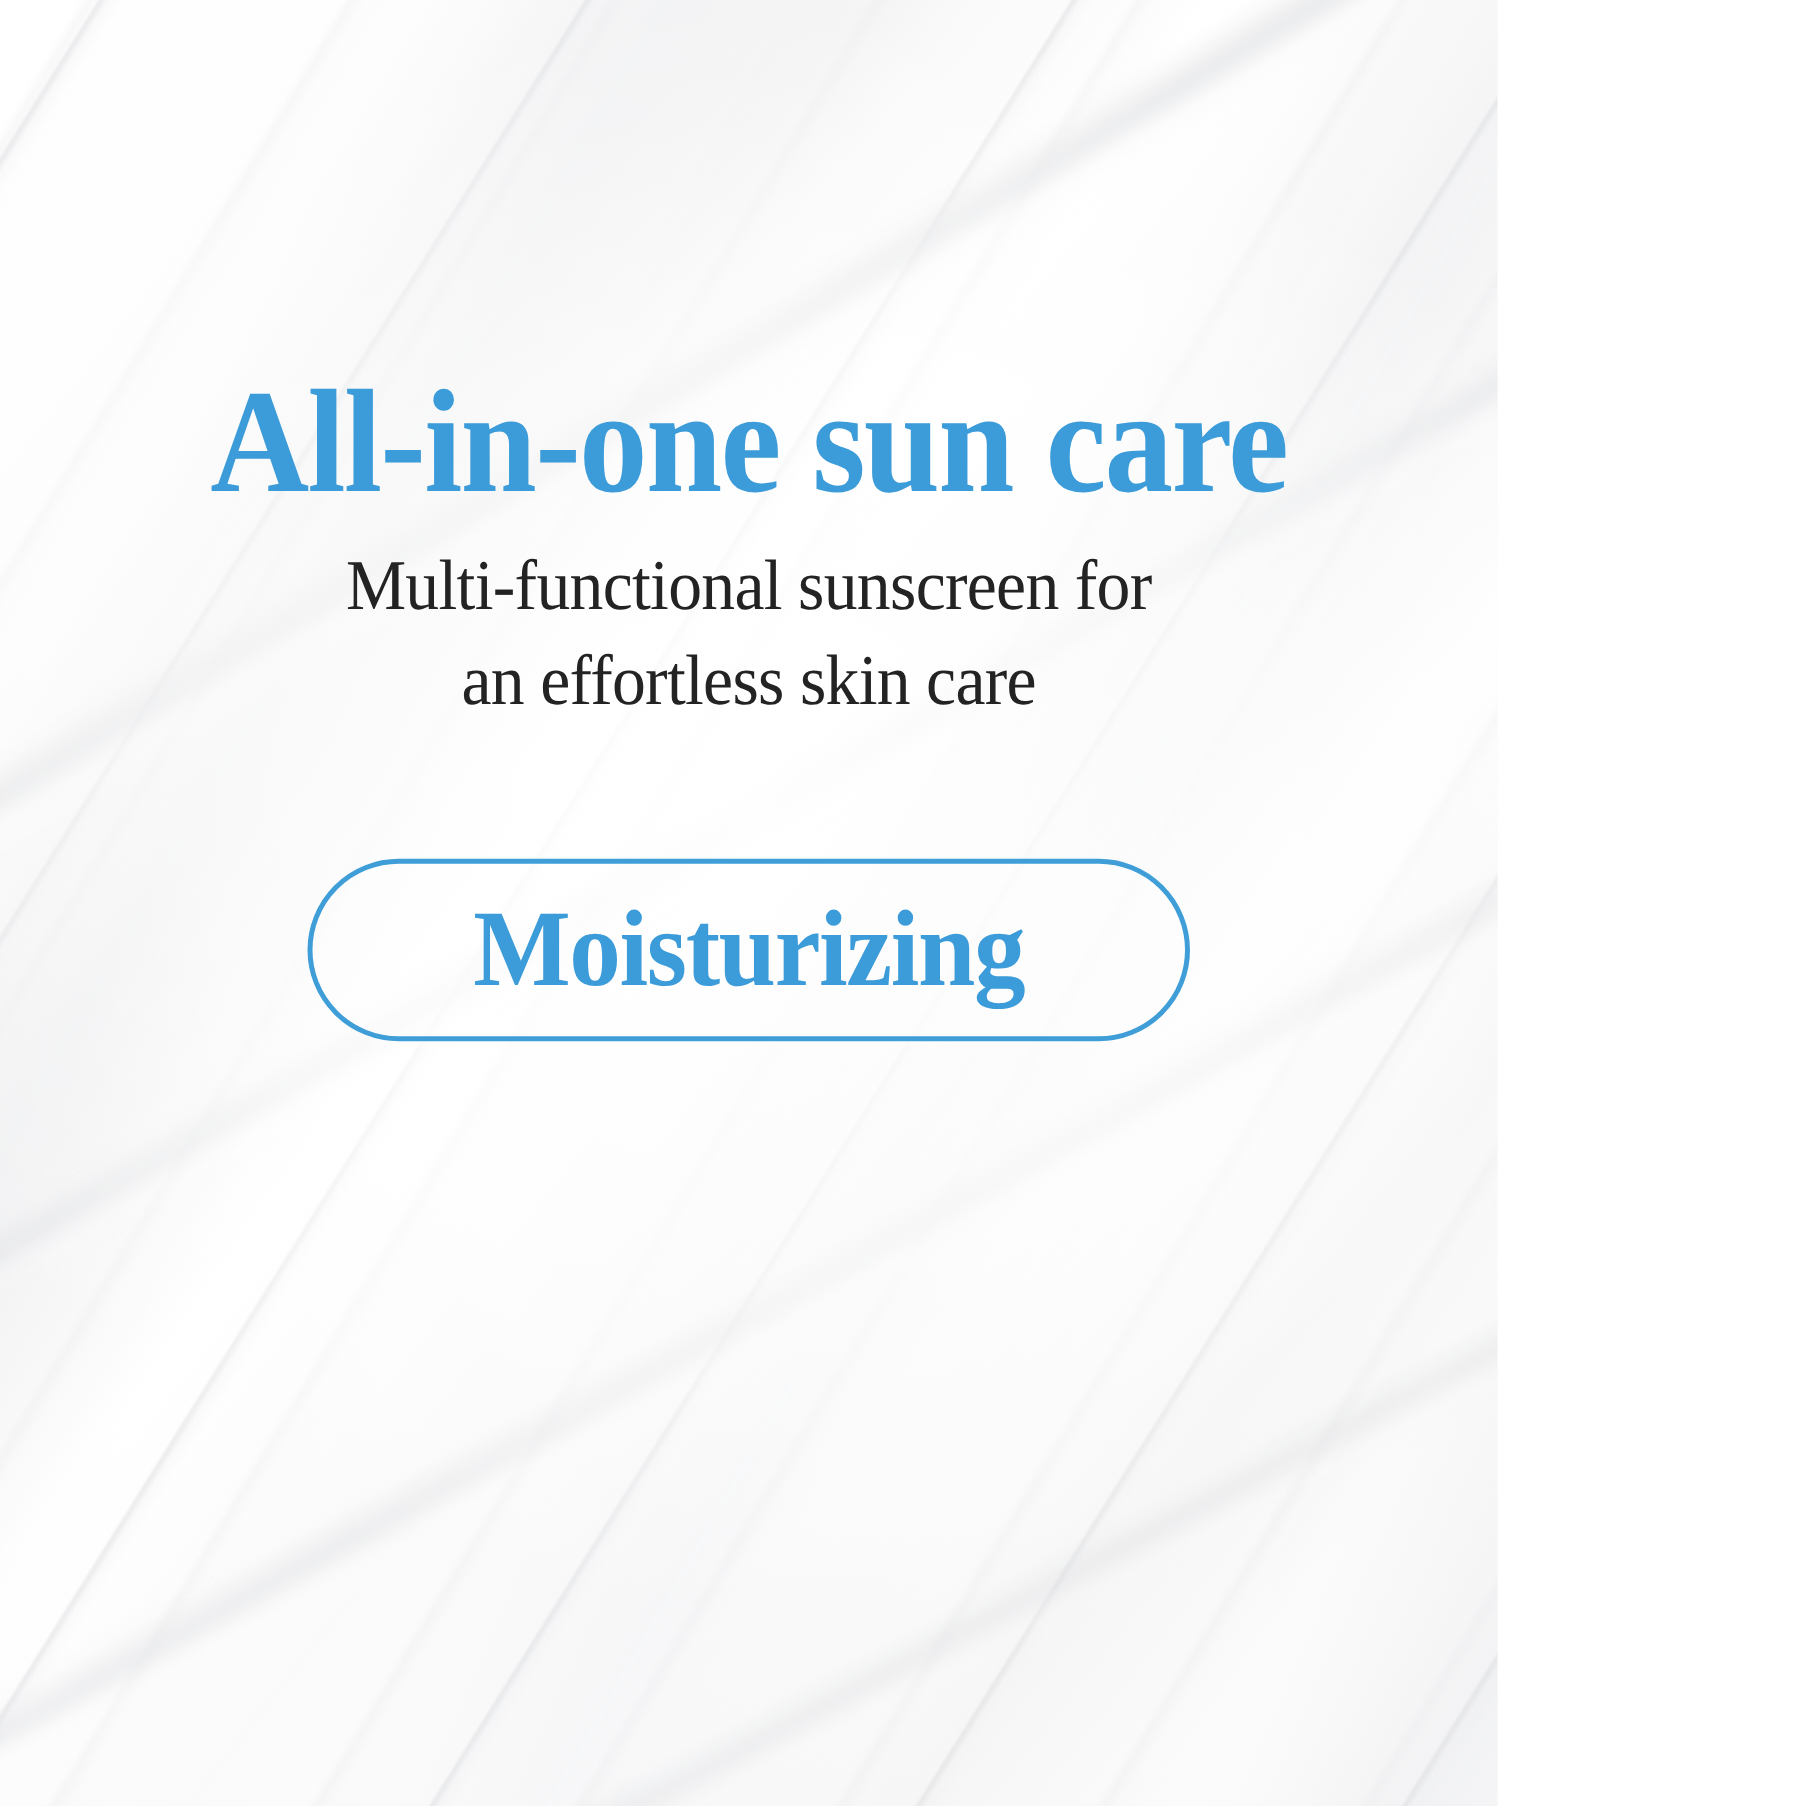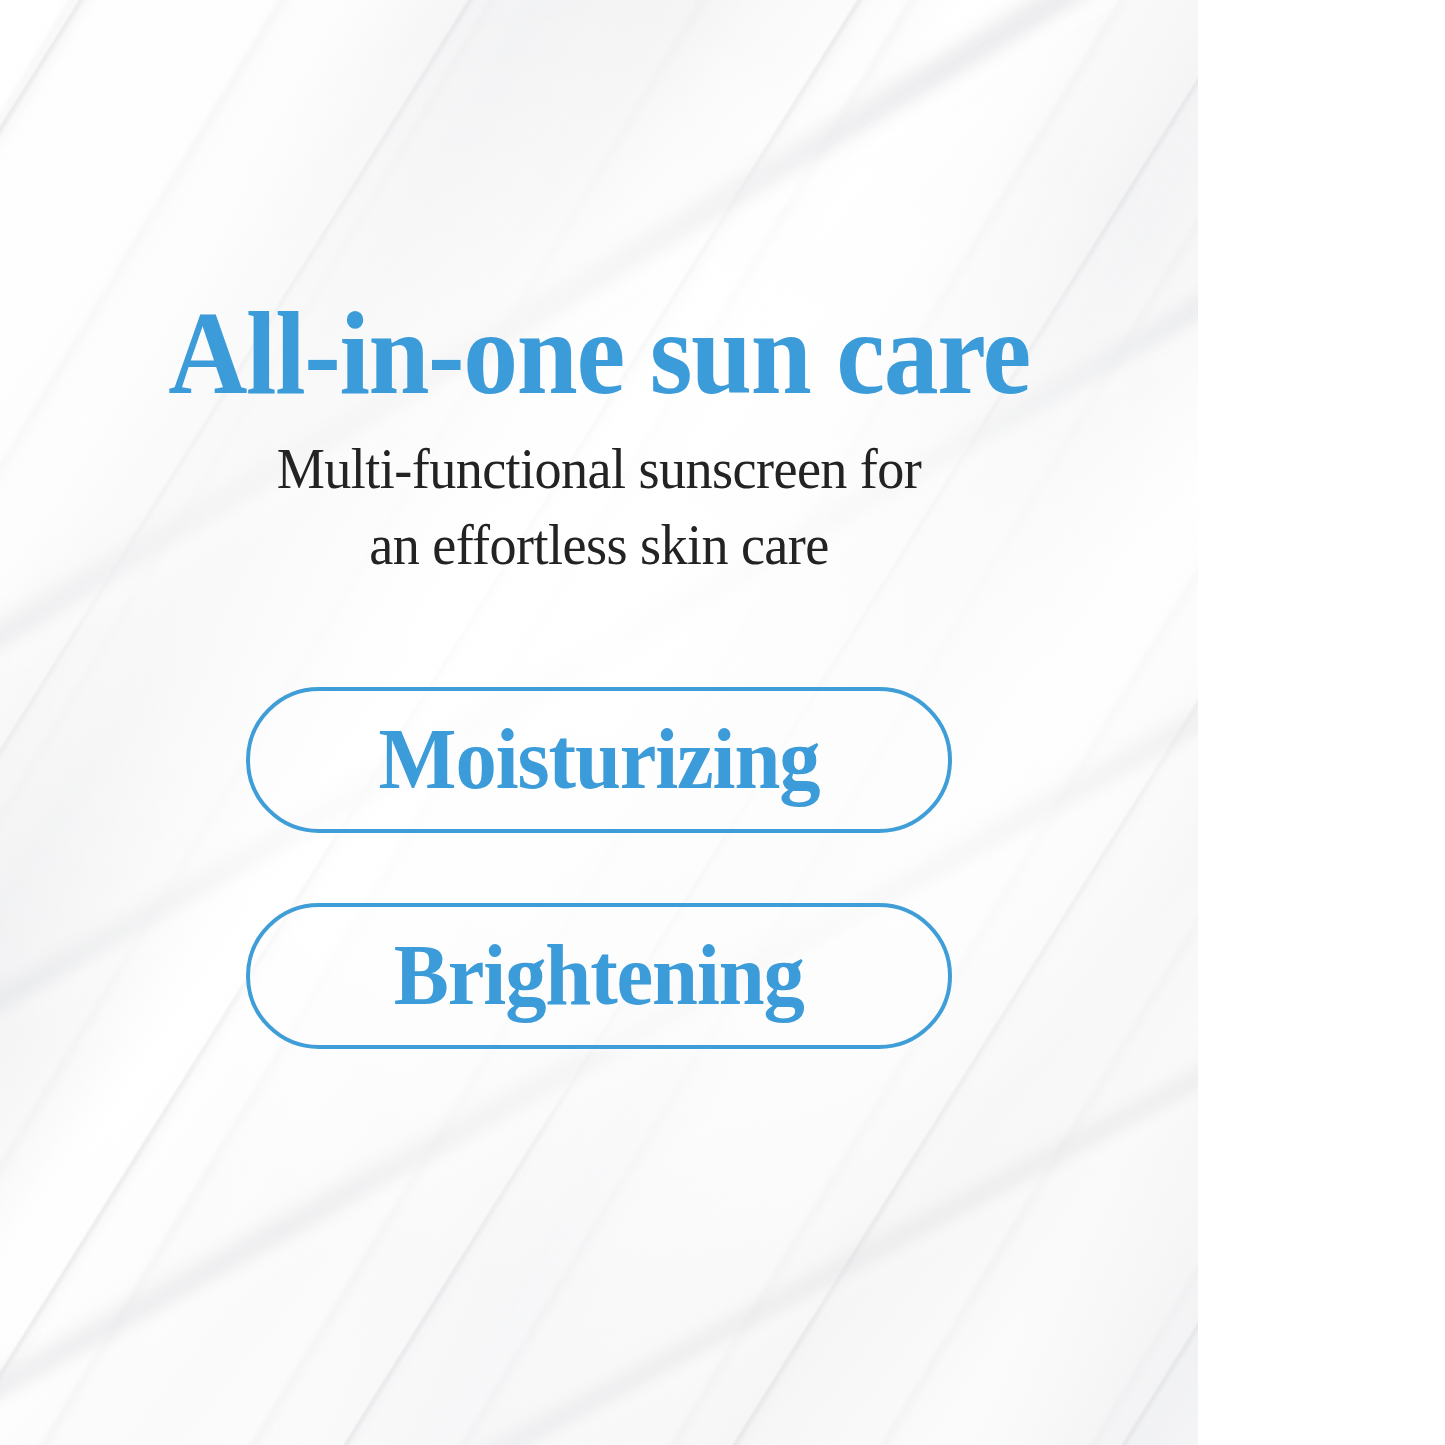--- a/index.html
+++ b/index.html
@@ -178,21 +178,21 @@
   }
 
   .pills {
     position: absolute;
     top: 687px;
     left: 0;
     right: 0;
     display: flex;
     flex-direction: column;
     align-items: center;
-    gap: 70px;
+    gap: 42px;
   }
 
   .pill {
     width: 706px;
     height: 146px;
     box-sizing: border-box;
     border: 4px solid #3f9ed8;
     border-radius: 999px;
     background: rgba(255,255,255,0.30);
     display: flex;
@@ -234,20 +234,17 @@
       <span class="sub-line">Multi-functional sunscreen for</span>
       <span class="sub-line">an effortless skin care</span>
     </p>
 
     <div class="pills">
 
       <div class="pill">
         <span class="pill-label">Moisturizing</span>
       </div>
 
-      <div class="pill">
-        <span class="pill-label">Brightening</span>
-      </div>
 
 
     </div>
   </div>
 </div>
 
 </body></html>

